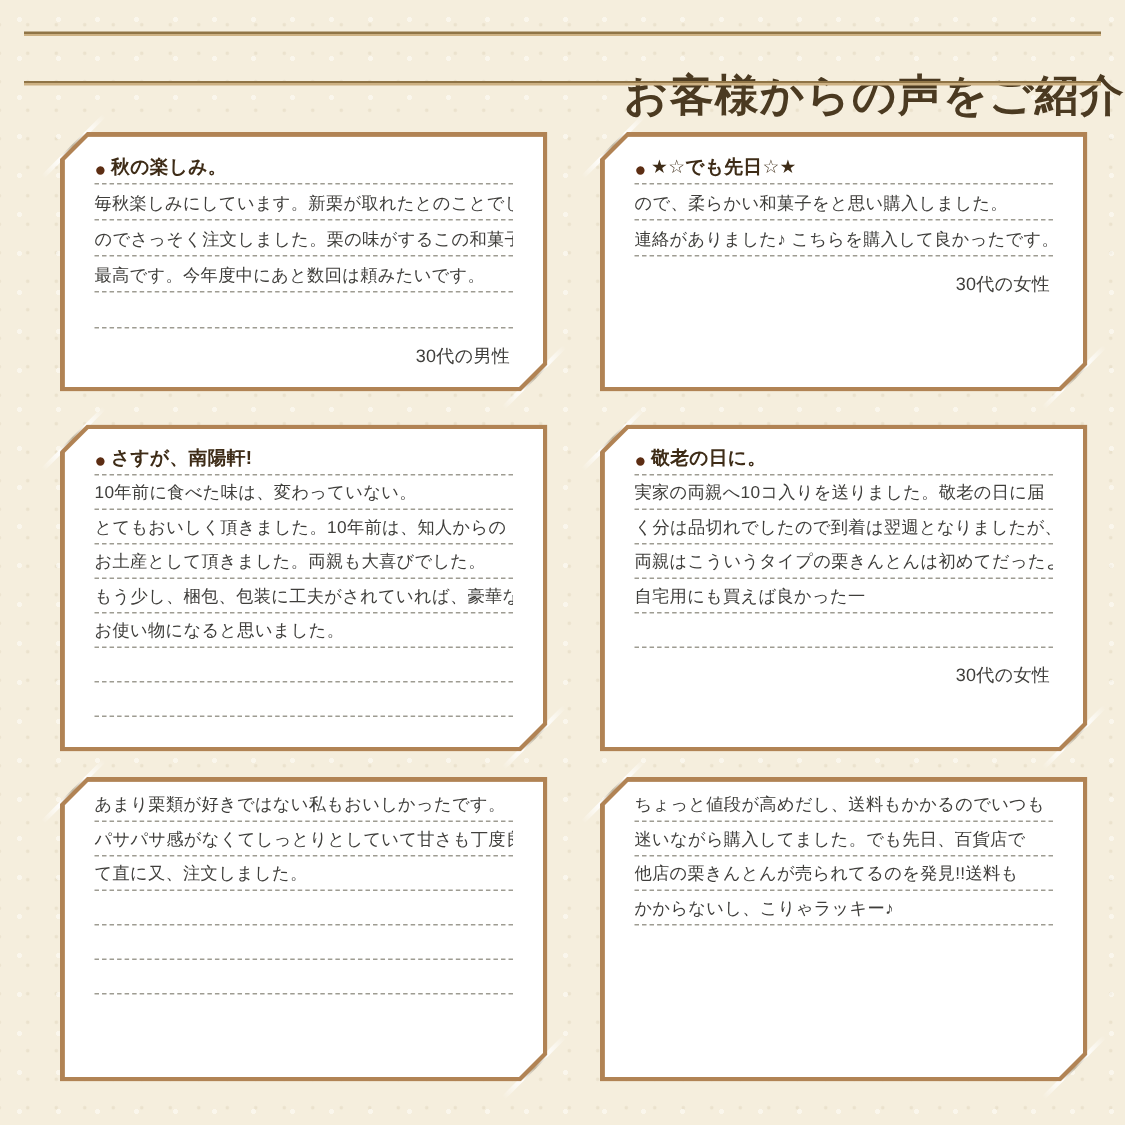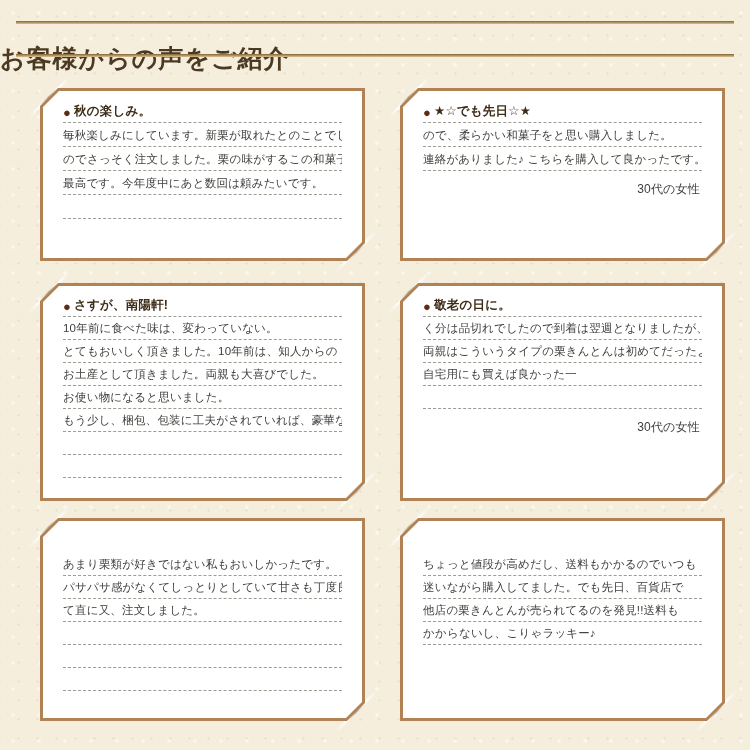--- a/index.html
+++ b/index.html
@@ -29,21 +29,21 @@
 
   
   .header-bar {
     position:absolute; left:16px; right:16px; height:3px; z-index:2;
     background:linear-gradient(180deg, var(--header-bar-dark) 0%, var(--header-bar-dark) 48%, var(--header-bar-light) 52%, var(--header-bar-light) 100%);
   }
   .header-bar.top { top:21px; }
   .header-bar.bottom { top:54px; }
   .page-title {
     position:absolute; top:25px; left:0; right:0; z-index:2;
-    text-align:left; font-size:25px; font-weight:bold;
+    text-align:right; font-size:29px; font-weight:bold;
     color:var(--header-text); letter-spacing:1px;
   }
 
   
   .card { position:absolute; }
   .c1 { left:40px;  width:325px; }
   .c2 { left:400px; width:325px; }
   .r1 { top:88px;  height:173px; }
   .r2 { top:283px; height:218px; }
   .r3 { top:518px; height:203px; }
@@ -52,21 +52,21 @@
     position:absolute; inset:0; z-index:1;
     background:var(--card-border);
     clip-path:polygon(18px 0, 100% 0, 100% calc(100% - 18px), calc(100% - 18px) 100%, 0 100%, 0 18px);
   }
   .inner {
     position:absolute; inset:3px;
     background:var(--card-bg);
     clip-path:polygon(16px 0, 100% 0, 100% calc(100% - 16px), calc(100% - 16px) 100%, 0 100%, 0 16px);
   }
   .content { position:absolute; inset:0; padding:8px 20px 0 20px; }
-  .r3 .content { padding-top:32px; }
+  .r3 .content { padding-top:4px; }
 
   
   .streak {
     position:absolute; width:58px; height:3px; z-index:0;
     background:linear-gradient(90deg,
       rgba(130,118,95,0) 0%,
       rgba(255,255,255,0.95) 30%,
       rgba(148,136,112,0.55) 50%,
       rgba(255,255,255,0.95) 70%,
       rgba(130,118,95,0) 100%);
@@ -117,20 +117,21 @@
           </div>
           <div class="row line-row">
             <span>のでさっそく注文しました。栗の味がするこの和菓子は</span>
           </div>
           <div class="row line-row">
             <span>最高です。今年度中にあと数回は頼みたいです。</span>
           </div>
           <div class="row line-row">
             <span></span>
           </div>
+          <div class="row sig-row">30代の男性</div>
         </div>
     </div>
   </div>
 </div>
 
 <div class="card r1 c2">
   <div class="streak tl"></div>
   <div class="streak br"></div>
   <div class="frame">
     <div class="inner">
@@ -164,26 +165,26 @@
           <div class="row line-row">
             <span>10年前に食べた味は、変わっていない。</span>
           </div>
           <div class="row line-row">
             <span>とてもおいしく頂きました。10年前は、知人からの</span>
           </div>
           <div class="row line-row">
             <span>お土産として頂きました。両親も大喜びでした。</span>
           </div>
           <div class="row line-row">
+            <span>もう少し、梱包、包装に工夫がされていれば、豪華な</span>
+          </div>
+          <div class="row line-row">
             <span>お使い物になると思いました。</span>
           </div>
           <div class="row line-row">
-            <span>もう少し、梱包、包装に工夫がされていれば、豪華な</span>
-          </div>
-          <div class="row line-row">
             <span></span>
           </div>
           <div class="row line-row">
             <span></span>
           </div>
         </div>
     </div>
   </div>
 </div>
 
@@ -191,20 +192,23 @@
   <div class="streak tl"></div>
   <div class="streak br"></div>
   <div class="frame">
     <div class="inner">
       <div class="content">
           <div class="row title-row">
             <span class="bullet">●</span>
             <span class="title">敬老の日に。</span>
           </div>
           <div class="row line-row">
+            <span>実家の両親へ10コ入りを送りました。敬老の日に届</span>
+          </div>
+          <div class="row line-row">
             <span>く分は品切れでしたので到着は翌週となりましたが、</span>
           </div>
           <div class="row line-row">
             <span>両親はこういうタイプの栗きんとんは初めてだったよう</span>
           </div>
           <div class="row line-row">
             <span>自宅用にも買えば良かった一</span>
           </div>
           <div class="row line-row">
             <span></span>

